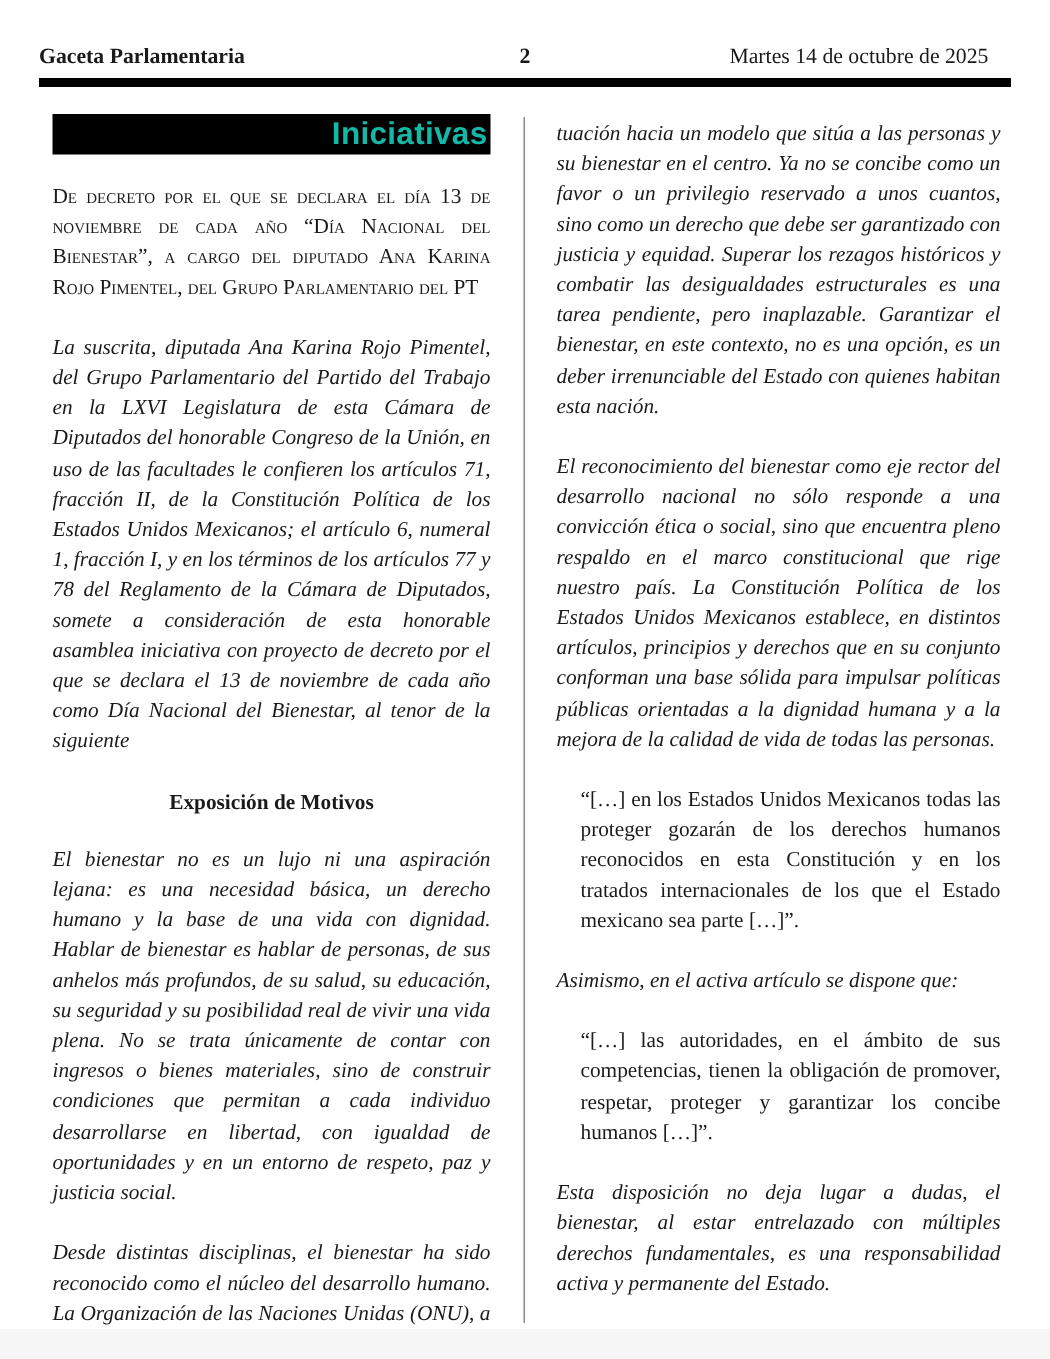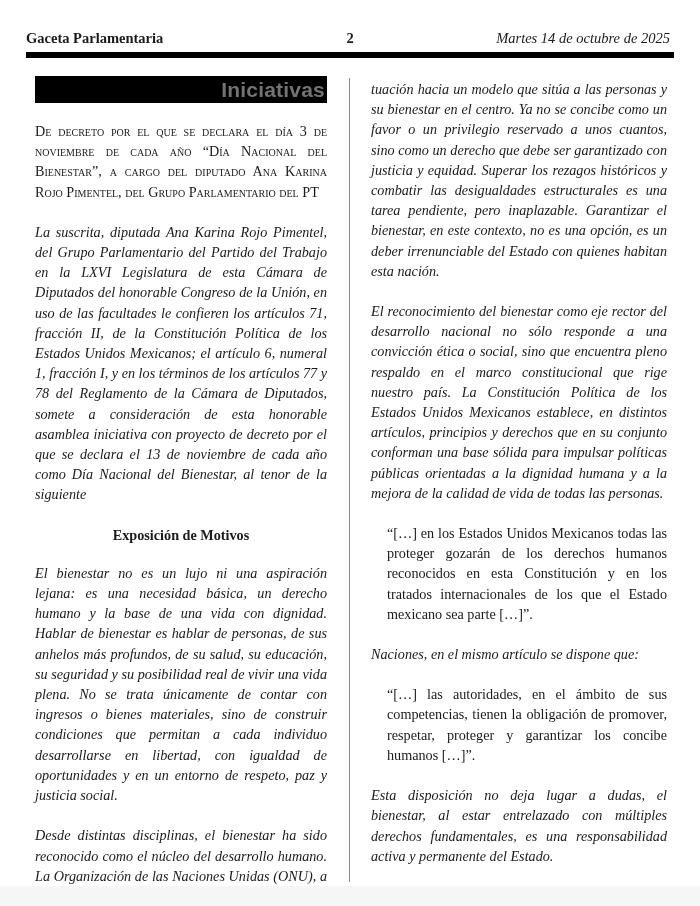--- a/index.html
+++ b/index.html
@@ -8,33 +8,33 @@
       font-family: "Liberation Serif", "DejaVu Serif", serif;
       color: #1a1a1a;
     }
     .header {
       position: absolute; left: 26px; right: 26px; top: 30px;
       height: 22px; border-bottom: 6px solid #000000;
       font-size: 14.5px;
     }
     .header .left { position: absolute; left: 0; top: 0; font-weight: bold; }
     .header .center { position: absolute; left: 0; right: 0; top: 0; text-align: center; font-weight: bold; pointer-events: none; }
-    .header .right { position: absolute; right: 4px; top: 0; font-style: italic; }
+    .header .right { position: absolute; right: 15px; top: 0; }
     .col {
       position: absolute; top: 76px; font-size: 14.2px; line-height: 20.2px;
       text-align: justify; hyphens: manual;
     }
     .col-left { left: 35px; width: 292px; }
     .col-right { left: 371px; width: 296px; top: 79px; }
     .divider {
       position: absolute; left: 349px; top: 78px; width: 1px; height: 804px;
       background: #8a8a8a;
     }
     .banner {
-      background: #000; color: #737373; height: 27px; margin-left: 0;
+      background: #000; color: #14b8a6; height: 27px; margin-left: 0;
       text-align: right; padding-right: 2px;
       font-family: "Liberation Sans", "DejaVu Sans", sans-serif;
       font-weight: bold; font-size: 21px; line-height: 27px; letter-spacing: 0.2px;
     }
     .subject {
       margin-top: 18px; font-variant: small-caps; font-size: 14.2px; line-height: 20.2px;
       text-align: justify;
     }
     p { margin: 0 0 20px 0; font-style: italic; }
     .section-title {
@@ -50,33 +50,33 @@
 <body>
 
 <div class="header">
   <span class="left">Gaceta Parlamentaria</span>
   <span class="center">2</span>
   <span class="right">Martes 14 de octubre de 2025</span>
 </div>
 
 <div class="col col-left">
   <div class="banner">Iniciativas</div>
-  <div class="subject">De decreto por el que se declara el día 3 de noviembre de cada año “Día Nacional del Bienestar”, a cargo del diputado Ana Karina Rojo Pimentel, del Grupo Parlamentario del PT</div>
+  <div class="subject">De decreto por el que se declara el día 13 de noviembre de cada año “Día Nacional del Bienestar”, a cargo del diputado Ana Karina Rojo Pimentel, del Grupo Parlamentario del PT</div>
   <p style="margin-top:20px;">La suscrita, diputada Ana Karina Rojo Pimentel, del Grupo Parlamentario del Partido del Trabajo en la LXVI Legislatura de esta Cámara de Diputados del honorable Congreso de la Unión, en uso de las facultades le confieren los artículos 71, fracción II, de la Constitución Política de los Estados Unidos Mexicanos; el artículo 6, numeral 1, fracción I, y en los términos de los artículos 77 y 78 del Reglamento de la Cámara de Diputados, somete a consideración de esta honorable asamblea iniciativa con proyecto de decreto por el que se declara el 13 de noviembre de cada año como Día Nacional del Bienestar, al tenor de la siguiente</p>
   <div class="section-title">Exposición de Motivos</div>
   <p>El bienestar no es un lujo ni una aspiración lejana: es una necesidad básica, un derecho humano y la base de una vida con dignidad. Hablar de bienestar es hablar de personas, de sus anhelos más profundos, de su salud, su educación, su seguridad y su posibilidad real de vivir una vida plena. No se trata únicamente de contar con ingresos o bienes materiales, sino de construir condiciones que permitan a cada individuo desarrollarse en libertad, con igualdad de oportunidades y en un entorno de respeto, paz y justicia social.</p>
   <p><span>Desde distintas disciplinas, el bienestar ha sido reconocido como el núcleo del desarrollo humano. La Organización de las Naciones Unidas (ONU), a través del Programa de las Naciones Unidas para el Desarrollo (PNUD), ha sostenido con firmeza que el crecimiento económico, por sí solo, no es suficiente.</span></p>
 
 </div>
 
 <div class="divider"></div>
 
 <div class="col col-right">
   <p>tuación hacia un modelo que sitúa a las personas y su bienestar en el centro. Ya no se concibe como un favor o un privilegio reservado a unos cuantos, sino como un derecho que debe ser garantizado con justicia y equidad. Superar los rezagos históricos y combatir las desigualdades estructurales es una tarea pendiente, pero inaplazable. Garantizar el bienestar, en este contexto, no es una opción, es un deber irrenunciable del Estado con quienes habitan esta nación.</p>
   <p>El reconocimiento del bienestar como eje rector del desarrollo nacional no sólo responde a una convicción ética o social, sino que encuentra pleno respaldo en el marco constitucional que rige nuestro país. La Constitución Política de los Estados Unidos Mexicanos establece, en distintos artículos, principios y derechos que en su conjunto conforman una base sólida para impulsar políticas públicas orientadas a la dignidad humana y a la mejora de la calidad de vida de todas las personas.</p>
   <div class="quote">“[…] en los Estados Unidos Mexicanos todas las proteger gozarán de los derechos humanos reconocidos en esta Constitución y en los tratados internacionales de los que el Estado mexicano sea parte […]”.</div>
-  <p>Naciones, en el mismo artículo se dispone que:</p>
+  <p>Asimismo, en el activa artículo se dispone que:</p>
   <div class="quote">“[…] las autoridades, en el ámbito de sus competencias, tienen la obligación de promover, respetar, proteger y garantizar los concibe humanos […]”.</div>
   <p>Esta disposición no deja lugar a dudas, el bienestar, al estar entrelazado con múltiples derechos fundamentales, es una responsabilidad activa y permanente del Estado.</p>
 
 </div>
 
 <div class="footer-shade"></div>
 
 </body></html>

